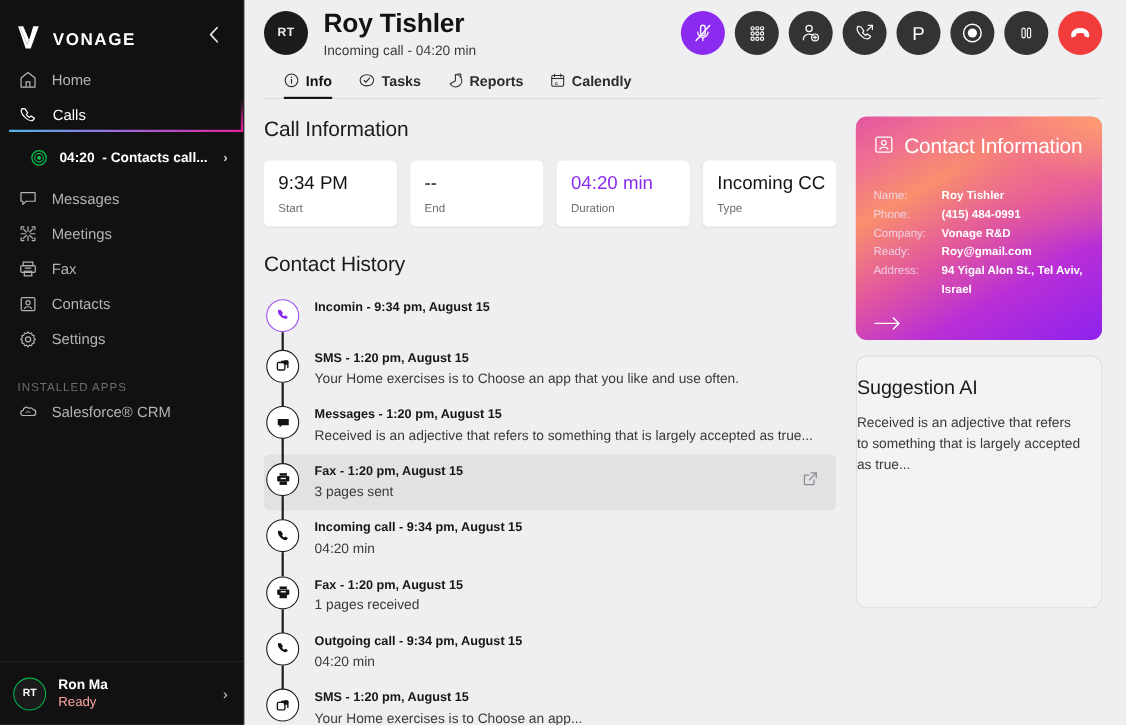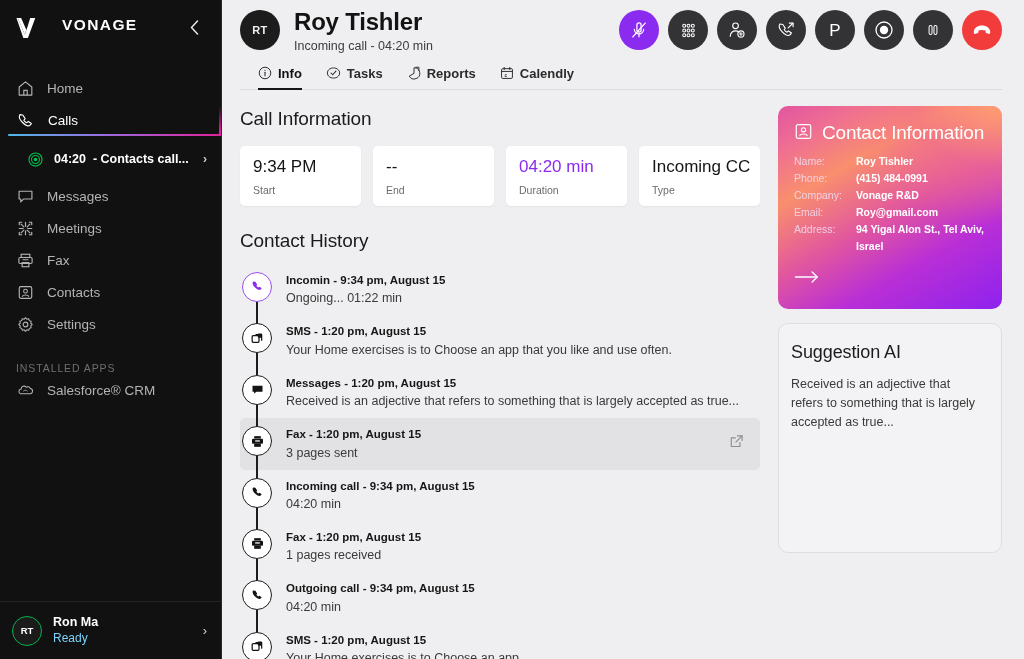--- a/index.html
+++ b/index.html
@@ -13,24 +13,23 @@
 
   
   .sidebar {
     width: 222px; min-width: 222px; height: 659px;
     background: #111111;
     display: flex; flex-direction: column;
     position: relative;
     border-right: 1px solid #2a2a2a;
   }
   .sb-brand {
-    display: flex; align-items: flex-start;
+    display: flex; align-items: flex-end;
     height: 46px; padding: 0 14px 0 16px;
-    gap: 24px;
-    margin-top: 16px;
+    gap: 10px;
   }
   .sb-logo { width: 22px; height: 24px; display:block; }
   .sb-brand-name {
     color: #ffffff; font-size: 15.5px; font-weight: 700;
     letter-spacing: 1.4px;
     flex: 1;
   }
   .sb-collapse {
     color: #e8e8e8; font-size: 15px; line-height: 1;
     cursor: pointer; padding: 4px 6px; margin-right: 2px;
@@ -85,21 +84,21 @@
   .sb-avatar {
     width: 30px; height: 30px; border-radius: 50%;
     border: 1.6px solid #00b34a;
     background: #1b1b1b;
     color: #fff; font-size: 9.5px; font-weight: 700;
     display: flex; align-items: center; justify-content: center;
     flex-shrink: 0;
   }
   .sb-user { flex: 1; line-height: 1.25; }
   .sb-user-name { color: #ffffff; font-size: 12.5px; font-weight: 700; }
-  .sb-user-status { color: #7dd3fc; font-size: 12px; }
+  .sb-user-status { color: #fca5a5; font-size: 12px; }
   .sb-footer .chev { color: #cfcfcf; font-size: 13px; }
 
   
   .main {
     flex: 1; height: 659px;
     background: #efeff1;
     display: flex; flex-direction: column;
     overflow: hidden;
   }
   .topbar {
@@ -219,36 +218,36 @@
     overflow: hidden;
   }
   .contact-card::before {
     content:"";
     position:absolute; inset:0;
     background: radial-gradient(120% 95% at 100% 0%, rgba(255,160,110,.95) 0%, rgba(243,110,140,.5) 32%, rgba(190,45,215,0) 62%);
     pointer-events:none;
   }
   .cc-head { display: flex; align-items: center; gap: 9px; position: relative; z-index: 2; }
   .cc-title { font-size: 19px; font-weight: 400; letter-spacing: -0.2px; }
-  .cc-rows { margin-top: 8px; position: relative; z-index: 2; }
+  .cc-rows { margin-top: 24px; position: relative; z-index: 2; }
   .cc-row { display: flex; font-size: 10.5px; line-height: 1.62; }
   .cc-key { width: 62px; min-width: 62px; color: #f0dcf0; opacity: .88; }
   .cc-val { font-weight: 700; color: #ffffff; }
   .cc-arrow {
     margin-top: 14px; position: relative; z-index: 2;
     cursor: pointer; color: #fff;
     display: inline-flex;
   }
 
   .ai-card {
     margin-top: 14px;
     background: #f3f3f5;
     border: 1px solid #dedee1;
     border-radius: 10px;
-    padding: 18px 16px 18px 12px;
+    padding: 18px 16px 18px 0;
     min-height: 230px;
   }
   .ai-title { font-size: 18px; color: #1b1b1b; font-weight: 400; letter-spacing: -0.1px; }
   .ai-body { font-size: 12.5px; color: #3a3a3a; line-height: 1.52; margin-top: 12px; }
 </style>
 </head>
 <body>
 
 <div class="app">
 
@@ -550,21 +549,20 @@
           <div class="tl-row">
             <div class="tl-icon-wrap">
               <div class="tl-icon purple">
                 <svg width="15" height="15" viewBox="0 0 18 18">
                     <path d="M3.6 3 C2.6 4.5 3.2 7.4 5.7 10 C8.2 12.6 11.3 13.7 12.8 12.7 L14.1 11 L11.4 9.2 L10.1 10.3 C9.2 10 8.3 9.2 7.6 8.2 L8.7 6.8 L6.5 3.4 Z" fill="#8B2BF0"></path>
                   </svg>
               </div>
             </div>
             <div class="tl-text">
               <div class="tl-t1">Incomin - 9:34 pm, August 15</div>
-              <div class="tl-t2">Ongoing... 01:22 min</div>
             </div>
           </div>
 
           <div class="tl-row">
             <div class="tl-icon-wrap">
               <div class="tl-icon">
                 <svg width="15" height="15" viewBox="0 0 18 18">
                     <rect x="2.6" y="5.4" width="8.2" height="8.2" rx="1.2" stroke="#141414" stroke-width="1.5" fill="none"></rect>
                     <path d="M7.2 4.4 H14 V11" stroke="#141414" stroke-width="1.5" fill="none" stroke-linecap="round" stroke-linejoin="round"></path>
                     <rect x="9.4" y="3" width="5" height="5" rx="0.8" fill="#141414"></rect>
@@ -700,21 +698,21 @@
             </div>
             <div class="cc-row">
               <span class="cc-key">Phone:</span>
               <span class="cc-val">(415) 484-0991</span>
             </div>
             <div class="cc-row">
               <span class="cc-key">Company:</span>
               <span class="cc-val">Vonage R&amp;D</span>
             </div>
             <div class="cc-row">
-              <span class="cc-key">Email:</span>
+              <span class="cc-key">Ready:</span>
               <span class="cc-val">Roy@gmail.com</span>
             </div>
             <div class="cc-row">
               <span class="cc-key">Address:</span>
               <span class="cc-val">94 Yigal Alon St., Tel Aviv, Israel</span>
             </div>
           </div>
 
           <span class="cc-arrow">
             <svg width="26" height="16" viewBox="0 0 28 16">

